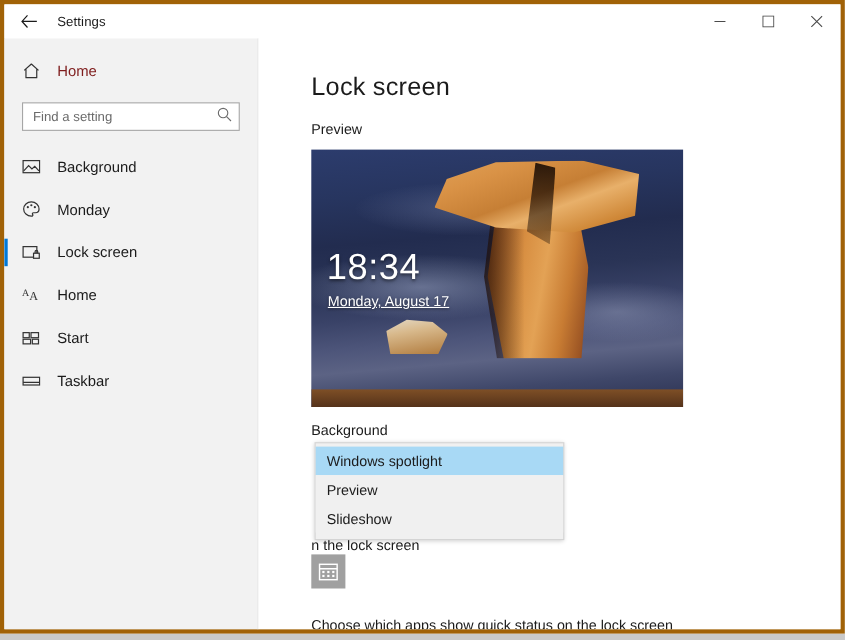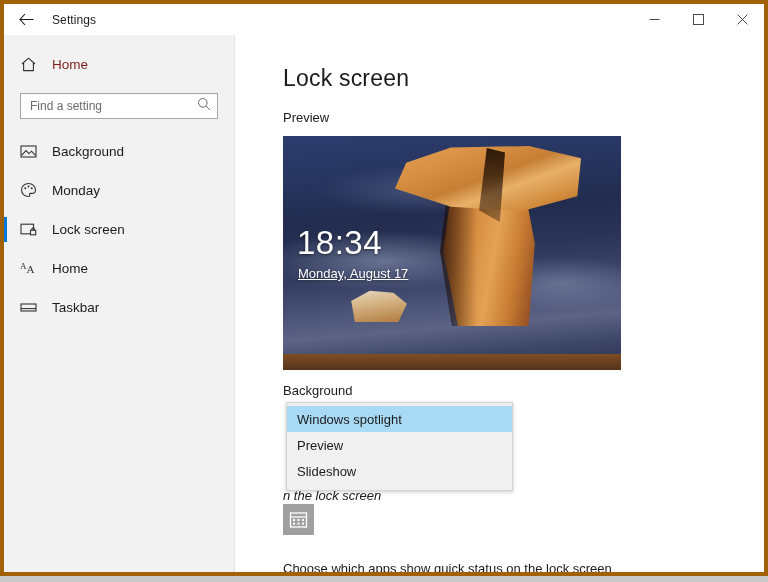--- a/index.html
+++ b/index.html
@@ -206,21 +206,21 @@
   }
   .opt {
     height: 26px; display: flex; align-items: center;
     padding-left: 10px; font-size: 13px; color: #1b1b1b;
     cursor: pointer; background: #f0f0f0;
   }
   .opt.sel { background: #a8d9f5; }
 
   #detail-text {
     position: absolute; left: 0; top: 86px;
-    font-size: 13px; color: #1b1b1b; white-space: nowrap; font-style: italic;
+    font-size: 13px; color: #1b1b1b; white-space: nowrap;
   }
 
   #detail-tile-row { margin-top: 6px; display: flex; gap: 8px; }
   .tile {
     width: 32px; height: 32px; background: #9b9b9b;
     display: flex; align-items: center; justify-content: center;
     cursor: pointer; color: #3a3a3a;
   }
   .tile.detail { width: 31px; height: 31px; background: #a0a0a0; }
 
@@ -329,20 +329,32 @@
 
           <span class="nav-ico">
             <svg width="17" height="17" viewBox="0 0 17 17">
               <text x="0" y="9" font-family="Liberation Serif, serif" font-size="9" fill="#333">A</text>
               <text x="6.5" y="13" font-family="Liberation Serif, serif" font-size="11" fill="#333">A</text>
             </svg>
           </span>
           <span class="nav-lbl">Home</span>
         </div>
 
+        <div class="nav-item">
+
+          <span class="nav-ico">
+            <svg width="17" height="17" viewBox="0 0 17 17">
+              <rect x="1" y="3.4" width="5.6" height="4.6" fill="none" stroke="#333" stroke-width="1.1"></rect>
+              <rect x="8.2" y="3.4" width="6.8" height="4.6" fill="none" stroke="#333" stroke-width="1.1"></rect>
+              <rect x="1" y="9.4" width="6.8" height="4.2" fill="none" stroke="#333" stroke-width="1.1"></rect>
+              <rect x="9.4" y="9.4" width="5.6" height="4.2" fill="none" stroke="#333" stroke-width="1.1"></rect>
+            </svg>
+          </span>
+          <span class="nav-lbl">Start</span>
+        </div>
 
         <div class="nav-item">
 
           <span class="nav-ico">
             <svg width="17" height="17" viewBox="0 0 17 17">
               <rect x="1" y="5" width="15" height="7" fill="none" stroke="#333" stroke-width="1.1"></rect>
               <path d="M1 9.6 H16" stroke="#333" stroke-width="1.1"></path>
             </svg>
           </span>
           <span class="nav-lbl">Taskbar</span>

